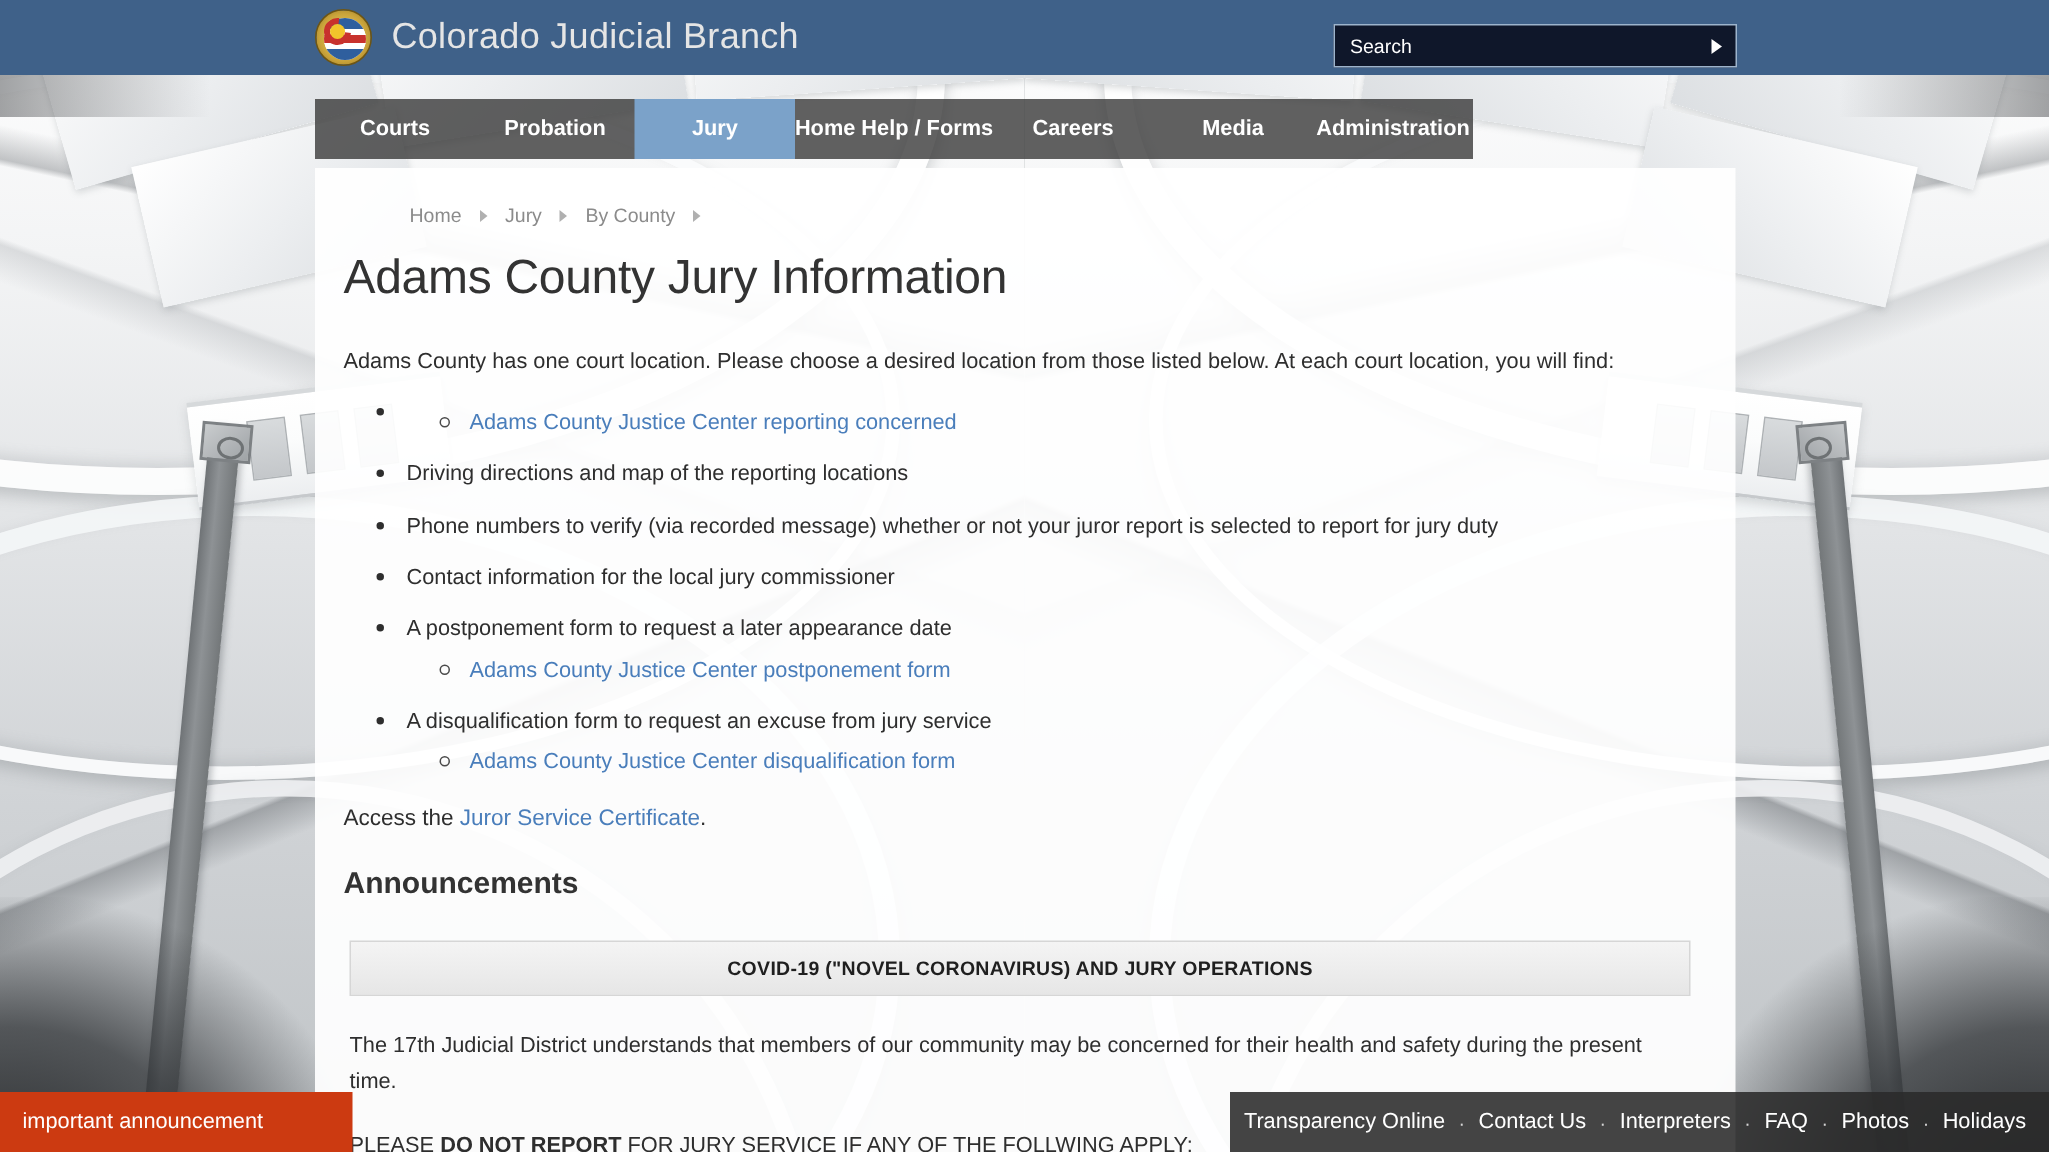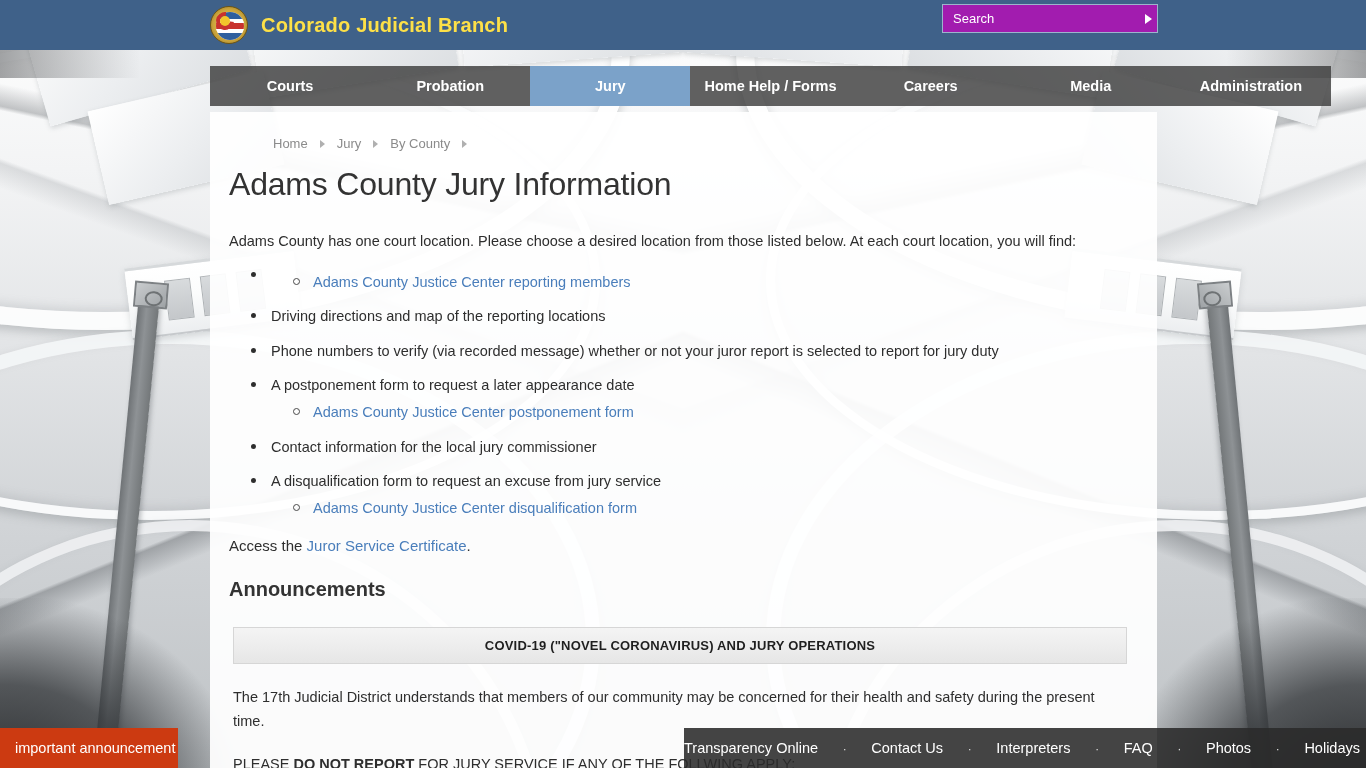--- a/index.html
+++ b/index.html
@@ -185,31 +185,31 @@
   }
   .seal-dot {
     position: absolute;
     left: 9px; top: 9px;
     width: 10px; height: 10px;
     border-radius: 50%;
     background: #f2c52b;
     z-index: 3;
   }
   .brand-text {
-    color: #fde047;
-    font-size: 20px;
-    font-weight: bold;
+    color: #e5e5e5;
+    font-size: 24px;
+    font-weight: normal;
     letter-spacing: .2px;
     white-space: nowrap;
   }
   .search-wrap {
     position: absolute;
-    right: 208px; top: 4px;
-    width: 216px; height: 29px;
-    background: #a21caf;
+    right: 208px; top: 16px;
+    width: 269px; height: 29px;
+    background: #0f172a;
     border: 1px solid #9db4cc;
     display: flex;
     align-items: center;
   }
   .search-input {
     flex: 1;
     height: 100%;
     border: none;
     outline: none;
     background: transparent;
@@ -232,21 +232,21 @@
     width: 0; height: 0;
     border-left: 7px solid #ffffff;
     border-top: 5px solid transparent;
     border-bottom: 5px solid transparent;
   }
 
   
   .navbar {
     position: absolute;
     top: 66px; left: 210px;
-    width: 1121px; height: 40px;
+    width: 772px; height: 40px;
     background: rgba(58,58,58,.80);
     display: flex;
     align-items: stretch;
     z-index: 20;
   }
   .nav-item {
     flex: 1;
     display: flex;
     align-items: center;
     justify-content: center;
@@ -369,38 +369,38 @@
     margin: 22px 4px 0 4px;
     color: #2e2e2e;
   }
   .para.tight { margin-top: 20px; }
   .strong-u { font-weight: bold; text-decoration: underline; }
 
   
   .announce-badge {
     position: absolute;
     left: 0; bottom: 0;
-    width: 178px; height: 40px;
+    width: 235px; height: 40px;
     background: #cc3a11;
     color: #ffffff;
     font-size: 14.5px;
     display: flex;
     align-items: center;
     padding-left: 15px;
     z-index: 40;
     cursor: pointer;
   }
   .footer-bar {
     position: absolute;
     right: 0; bottom: 0;
-    width: 682px; height: 40px;
+    width: 546px; height: 40px;
     background: rgba(42,42,42,.88);
     display: flex;
     align-items: center;
-    justify-content: space-between;
+    justify-content: center;
     gap: 9px;
     z-index: 40;
     padding-right: 6px;
   }
   .footer-link {
     color: #ffffff;
     font-size: 14.5px;
     text-decoration: none;
     cursor: pointer;
     white-space: nowrap;
@@ -493,40 +493,40 @@
     </div>
 
     <h1 class="page-title">Adams County Jury Information</h1>
 
     <p class="intro">Adams County has one court location. Please choose a desired location from those listed below. At each court location, you will find:</p>
 
     <ul class="lvl1">
       <li>
         <ul class="lvl2">
           <li>
-            <a class="link">Adams County Justice Center reporting members</a>
+            <a class="link">Adams County Justice Center reporting concerned</a>
           </li>
         </ul>
       </li>
       <li>
         <span>Driving directions and map of the reporting locations</span>
       </li>
       <li>
         <span>Phone numbers to verify (via recorded message) whether or not your juror report is selected to report for jury duty</span>
       </li>
       <li>
+        <span>Contact information for the local jury commissioner</span>
+      </li>
+      <li>
         <span>A postponement form to request a later appearance date</span>
         <ul class="lvl2">
           <li>
             <a class="link">Adams County Justice Center postponement form</a>
           </li>
         </ul>
-      </li>
-      <li>
-        <span>Contact information for the local jury commissioner</span>
       </li>
       <li>
         <span>A disqualification form to request an excuse from jury service</span>
         <ul class="lvl2">
           <li>
             <a class="link">Adams County Justice Center disqualification form</a>
           </li>
         </ul>
       </li>
     </ul>

